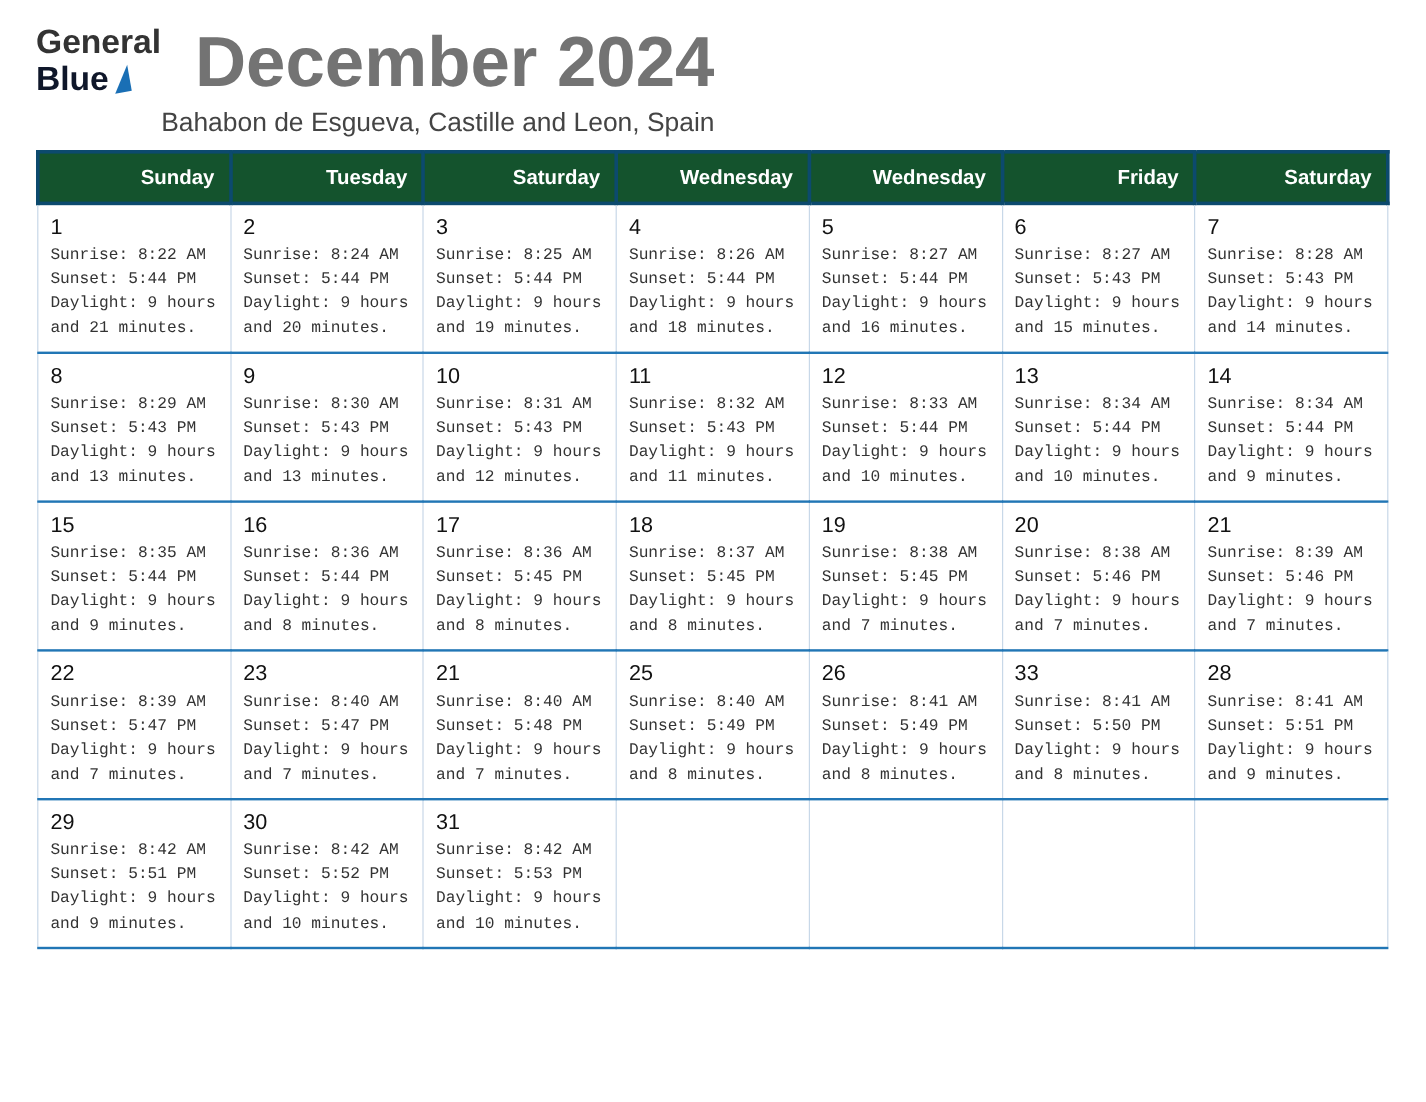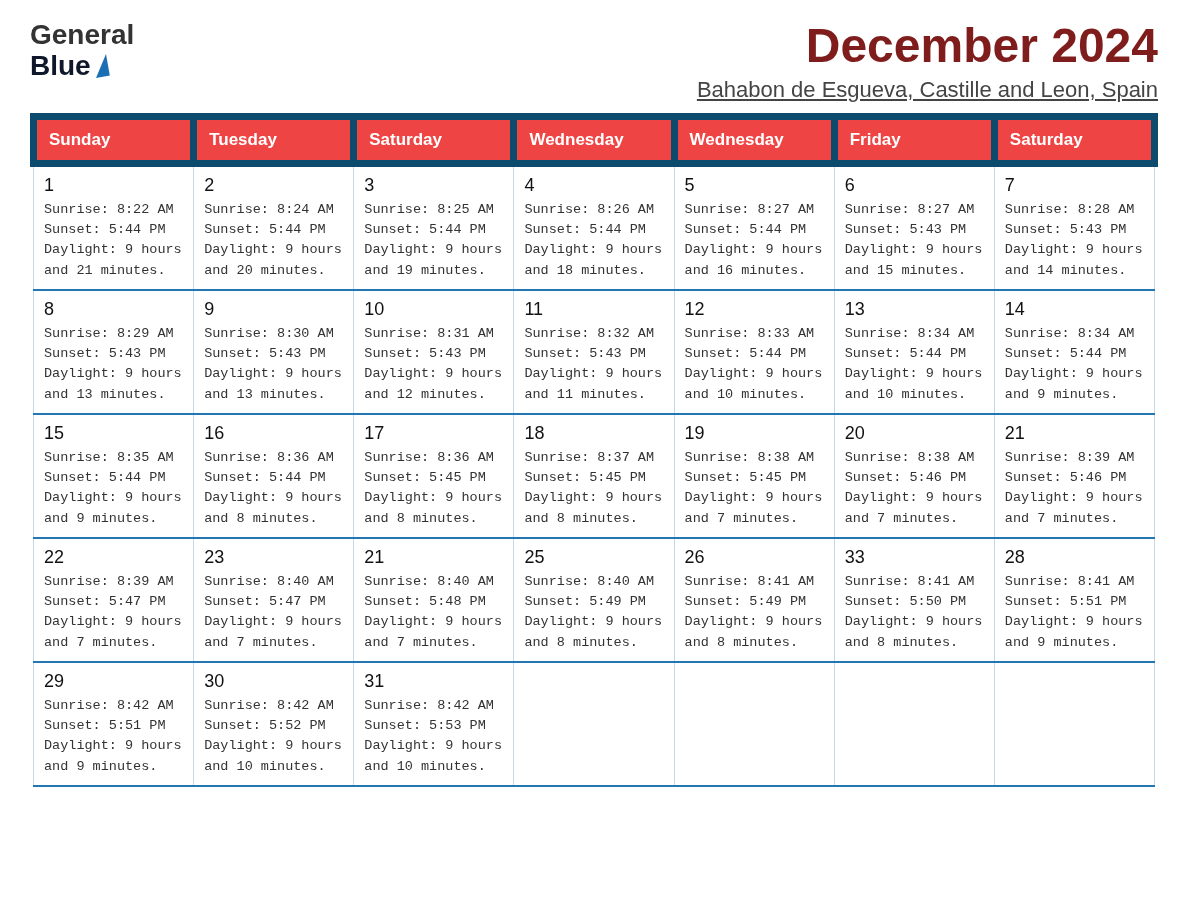--- a/index.html
+++ b/index.html
@@ -5,21 +5,21 @@
     * { margin: 0; padding: 0; box-sizing: border-box; }
     body {
       font-family: Arial, sans-serif;
       background: #fff;
       width: 1188px;
       min-height: 918px;
       padding: 20px 30px;
     }
     .header {
       display: flex;
-      justify-content: space-between;
+      justify-content: flex-start;
       align-items: flex-start;
       margin-bottom: 10px;
     }
     .logo {
       display: flex;
       flex-direction: column;
       align-items: flex-start;
     }
     .logo-general {
       font-size: 28px;
@@ -42,44 +42,43 @@
       border-right: 0px solid transparent;
       border-bottom: 22px solid #1a6fb5;
       margin-left: 3px;
       transform: rotate(-10deg);
       display: inline-block;
     }
     .title-block {
       text-align: right;
     }
     .month-title {
-      font-size: 48px;
-      font-weight: bold;
-      color: #7f1d1d;
+      font-size: 59px;
+      font-weight: bold;
+      color: #737373;
       line-height: 1.1;
     }
     .location-title {
       font-size: 22px;
       color: #444;
       margin-top: 4px;
-      text-decoration: underline;
     }
     table {
       width: 100%;
       border-collapse: collapse;
       margin-top: 10px;
     }
     thead tr th {
-      background-color: #ef4444;
+      background-color: #14532d;
       color: #fff;
       font-size: 17px;
       font-weight: bold;
       padding: 10px 12px;
-      text-align: left;
-      border: 7px solid #0c4a6e;
+      text-align: right;
+      border: 3px solid #0c4a6e;
     }
     tbody tr td {
       vertical-align: top;
       padding: 8px 10px;
       font-size: 14px;
       color: #222;
       border: 1px solid #c8d8e8;
       width: 14.28%;
       min-height: 100px;
       background: #fff;

